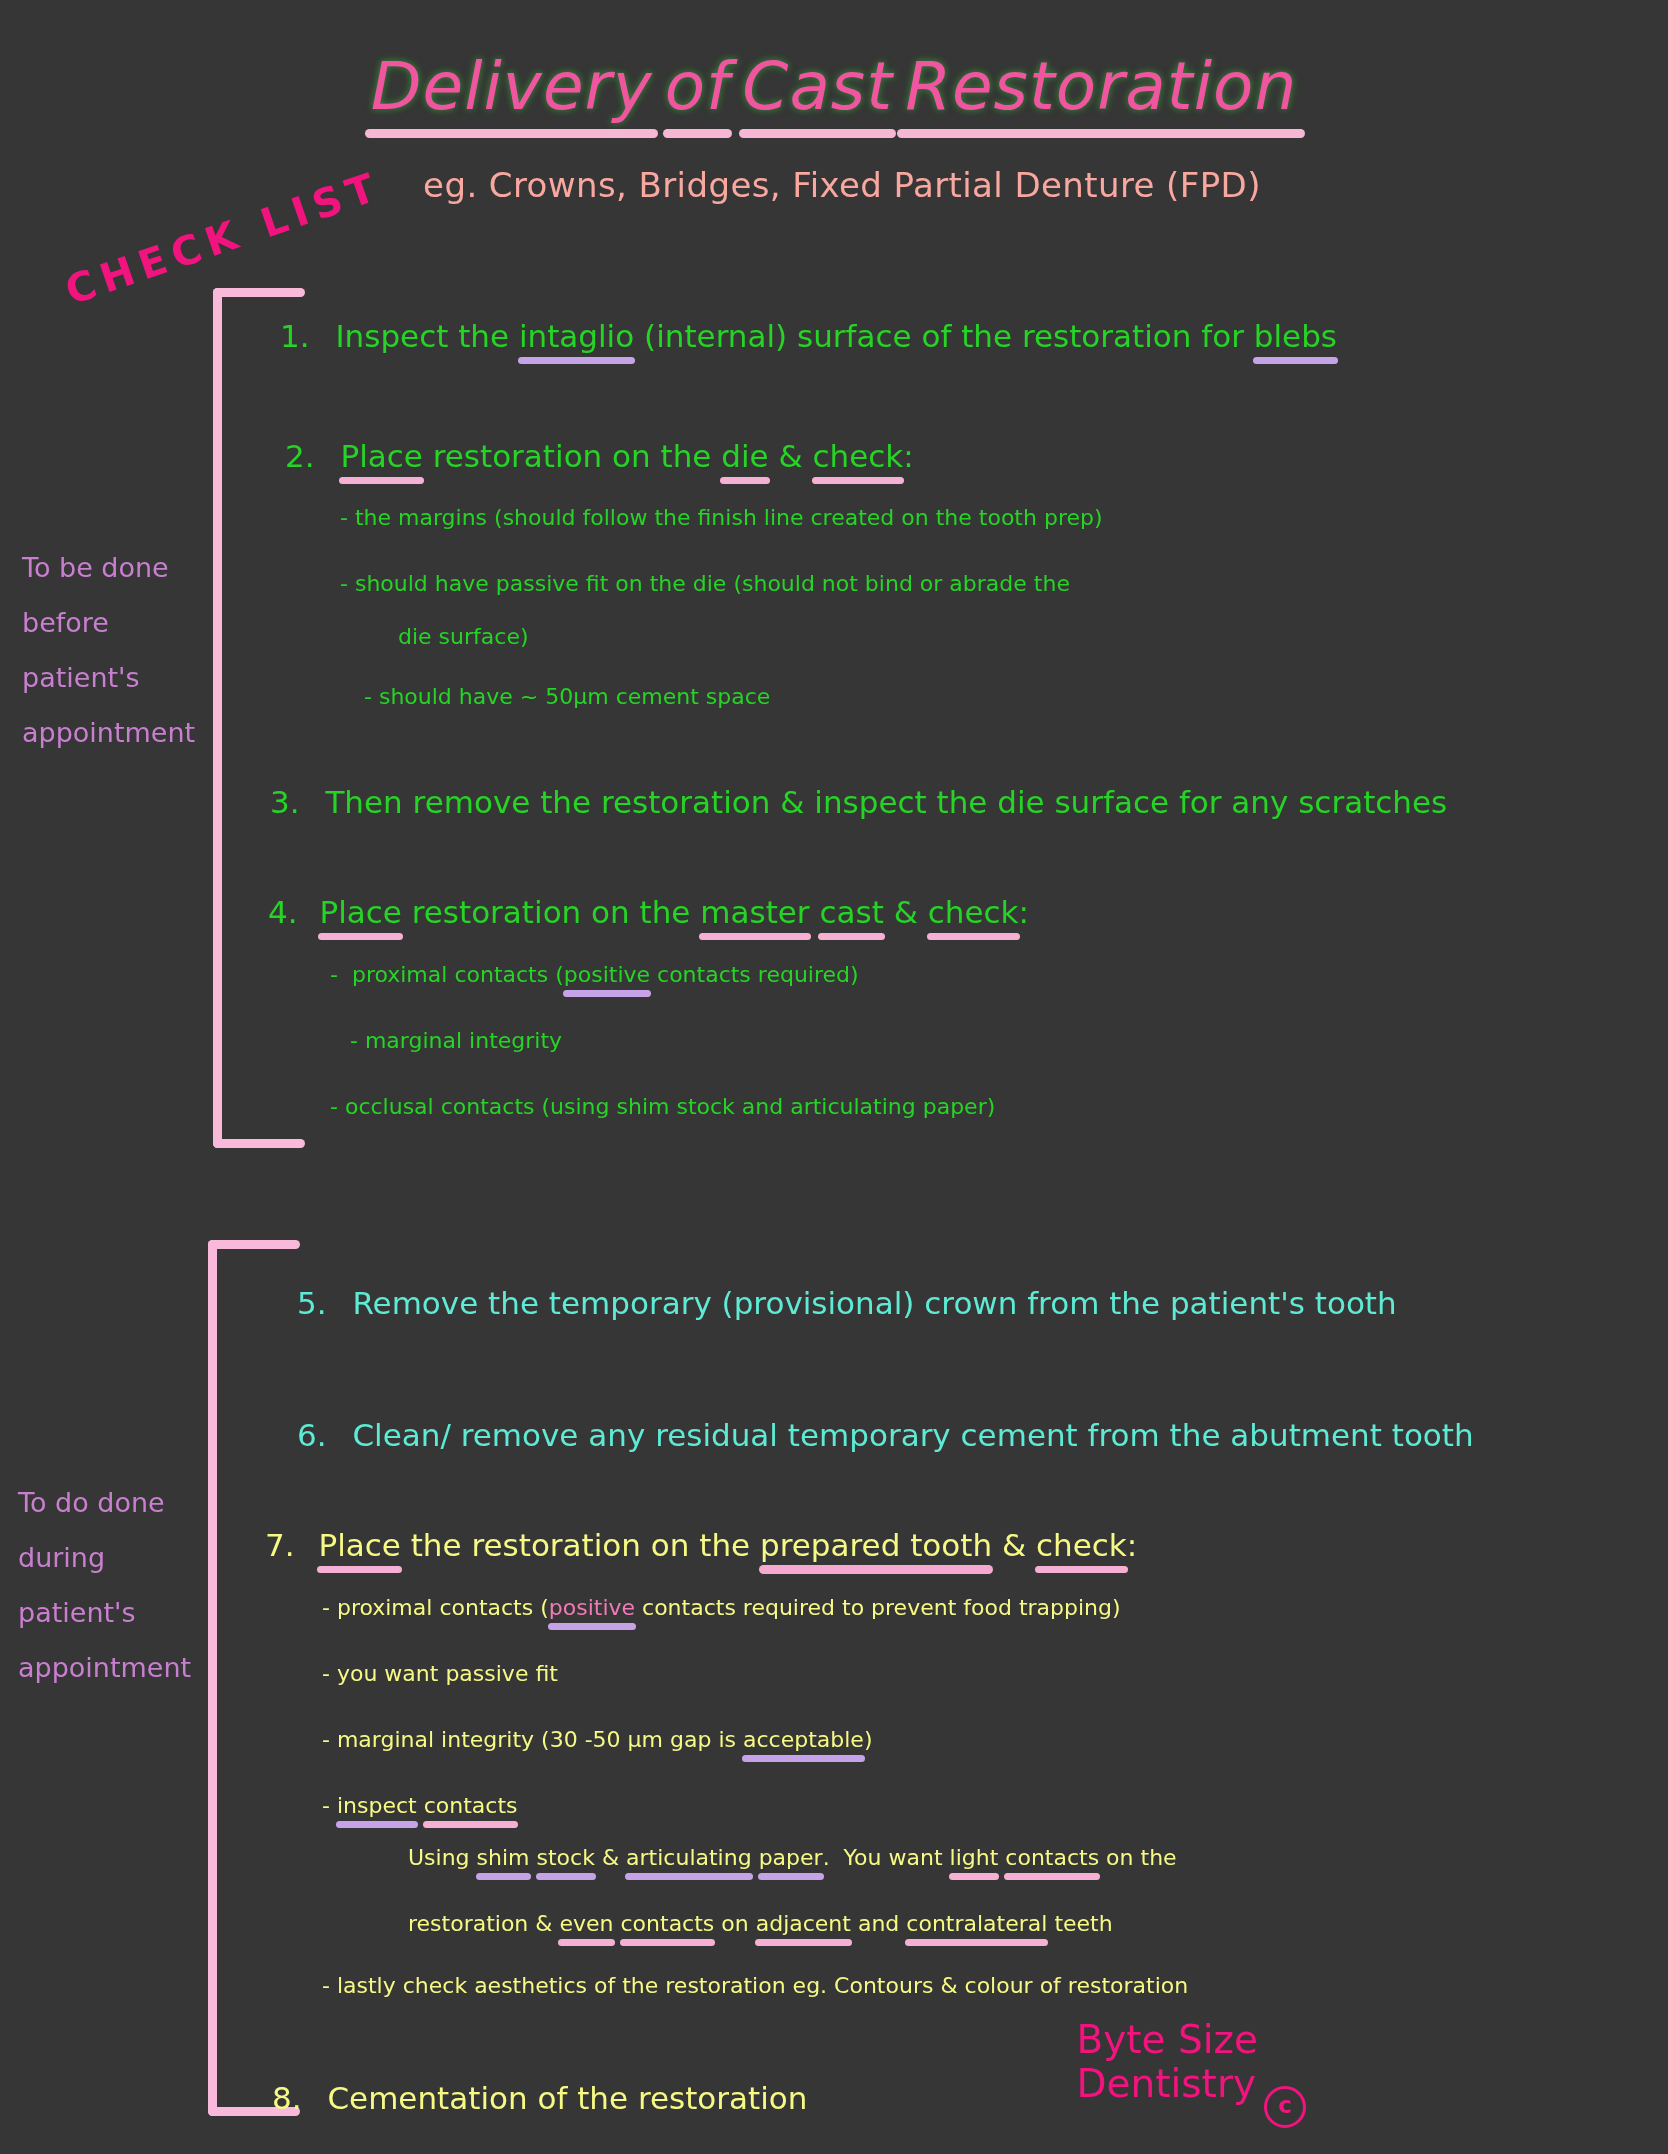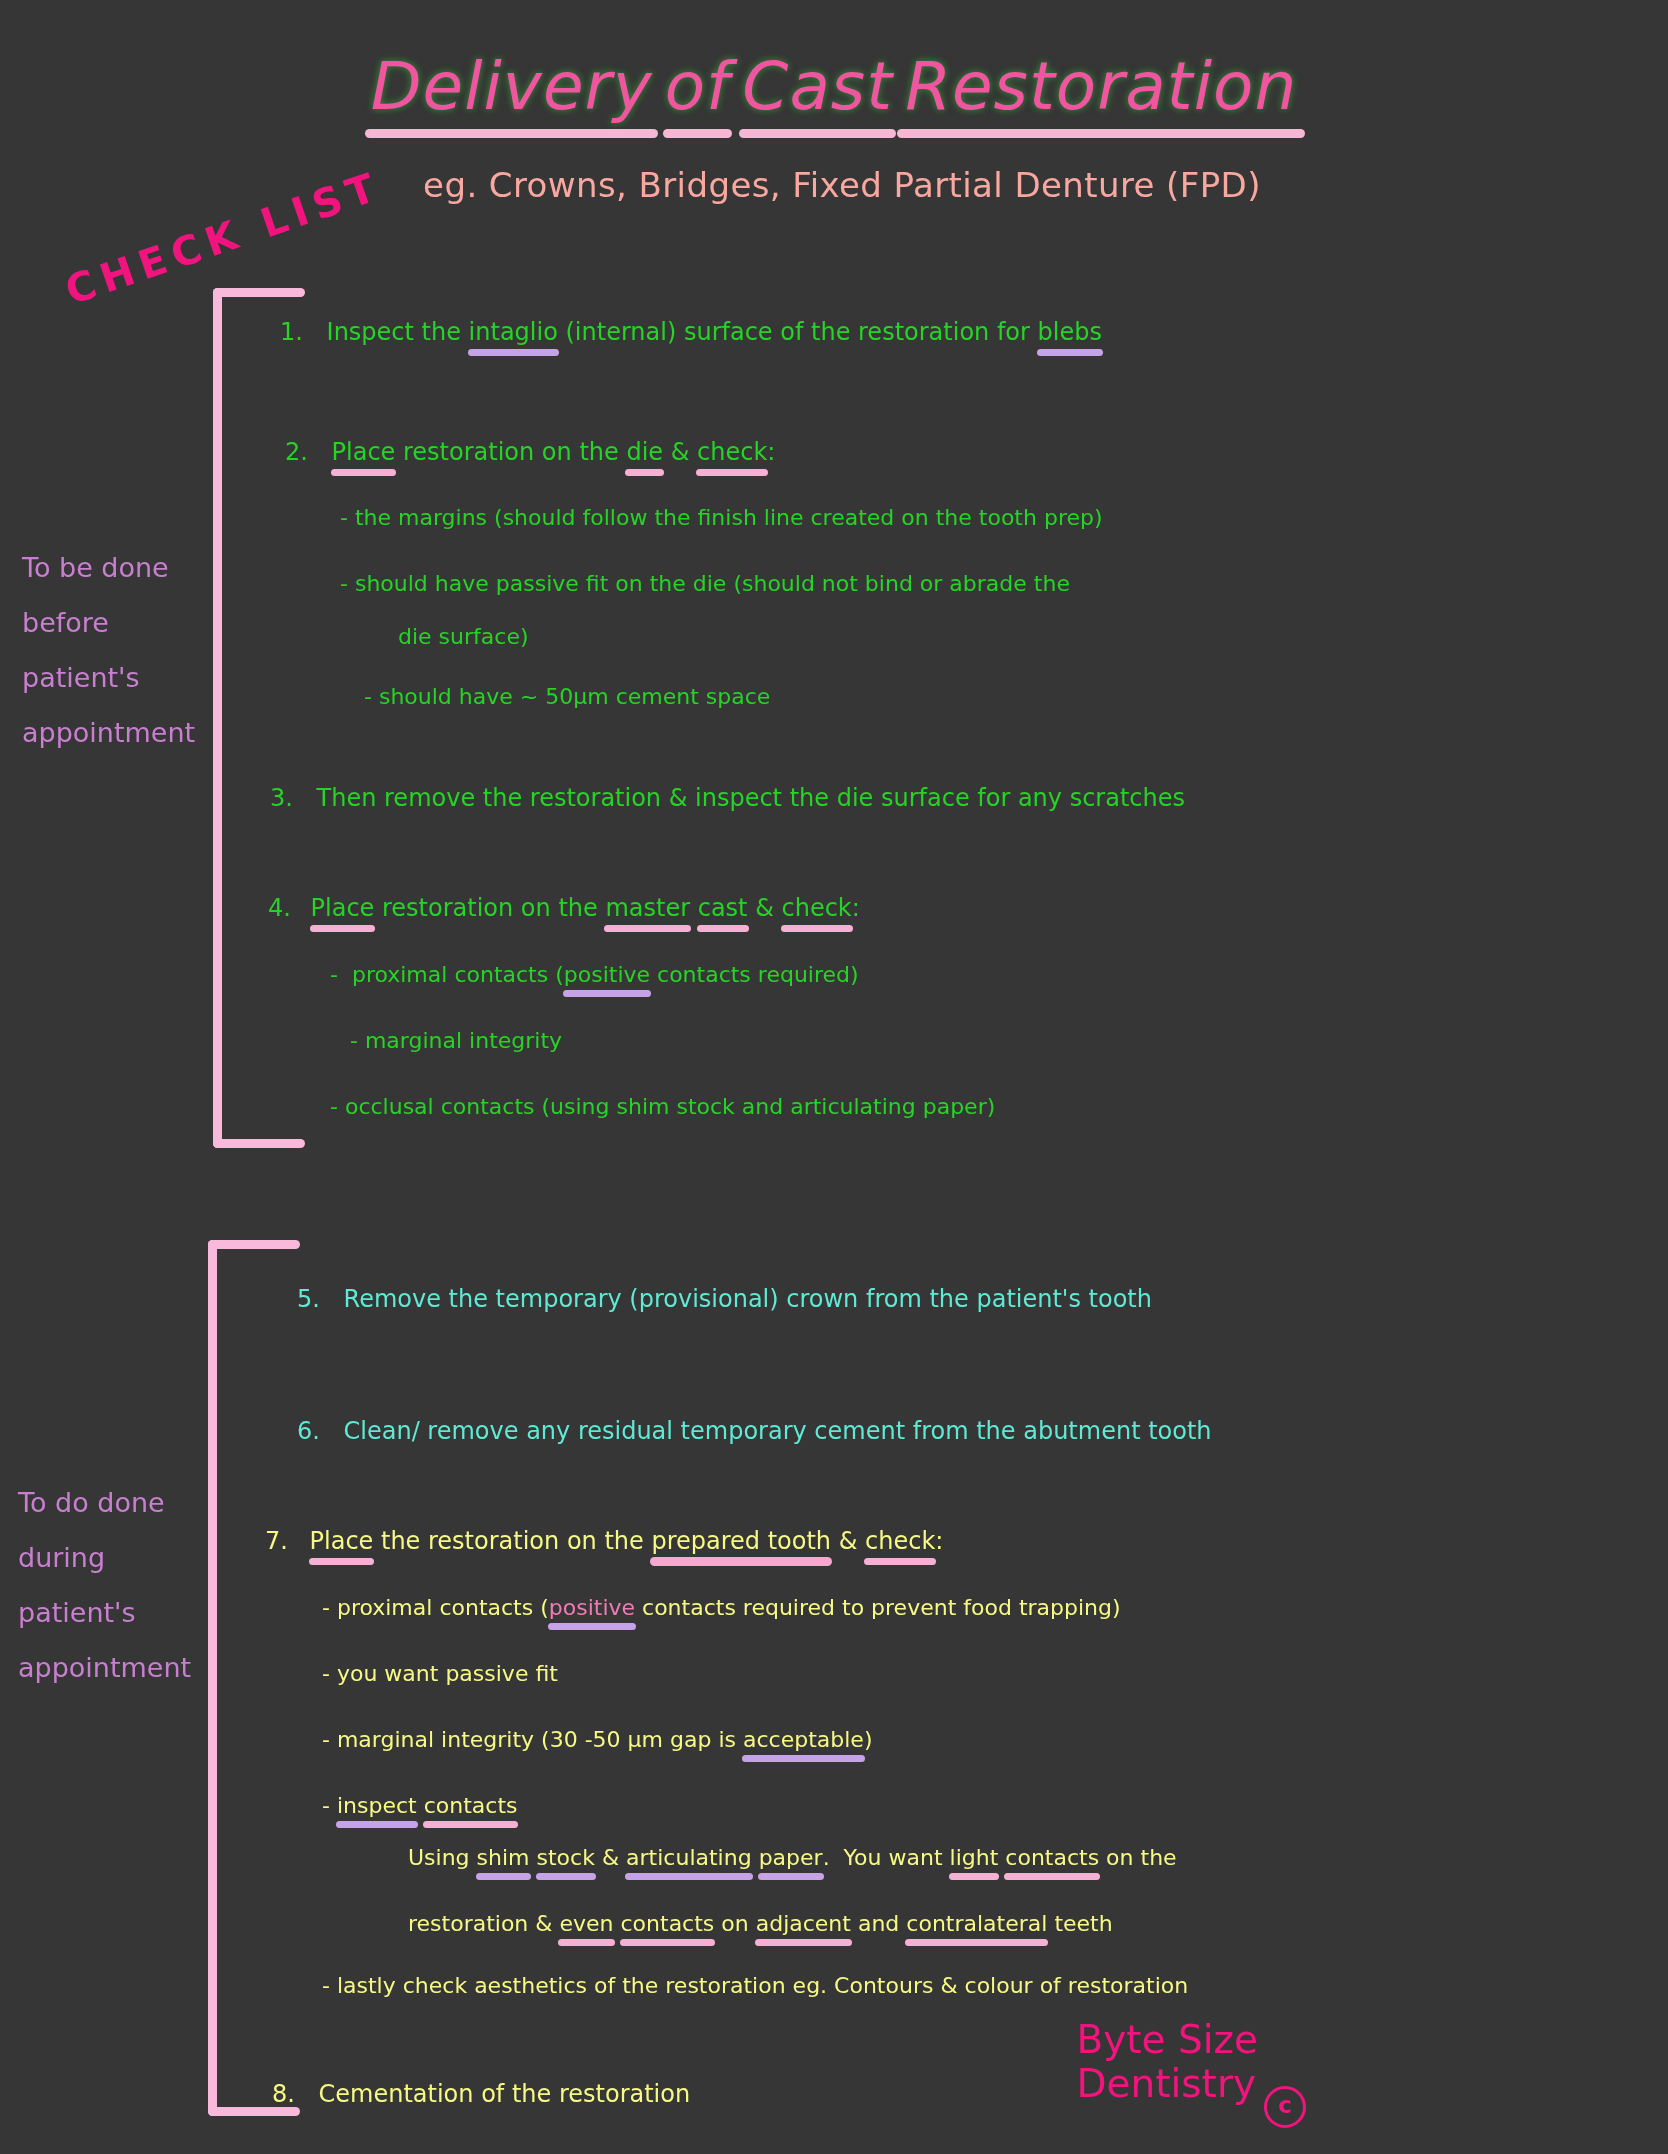--- a/index.html
+++ b/index.html
@@ -64,21 +64,21 @@
   #bracket-before{left:213px;top:288px;height:860px;width:100px;}
   #bracket-during{left:208px;top:1240px;height:876px;width:100px;}
 
   
   .block{position:absolute;left:0;width:1668px;}
   .line{position:absolute;white-space:nowrap;}
   .green-bright{color:#26d426;}
   .green-pale{color:#5eead4;margin-left:29px;}
   .yellow{color:#f7f985;}
   .pink-word{color:#f07ab4;}
-  .l-body{font-size:24px;}
+  .l-body{font-size:31px;}
   .l-sub{font-size:22px;}
 
   
   .u{position:relative;display:inline-block;}
   .u::after{
     content:"";position:absolute;left:-1px;right:-1px;bottom:-10px;height:7px;
     border-radius:5px;
   }
   .u-pink::after{background:#f6b0d3;}
   .u-lav::after{background:#c6a3e6;}

